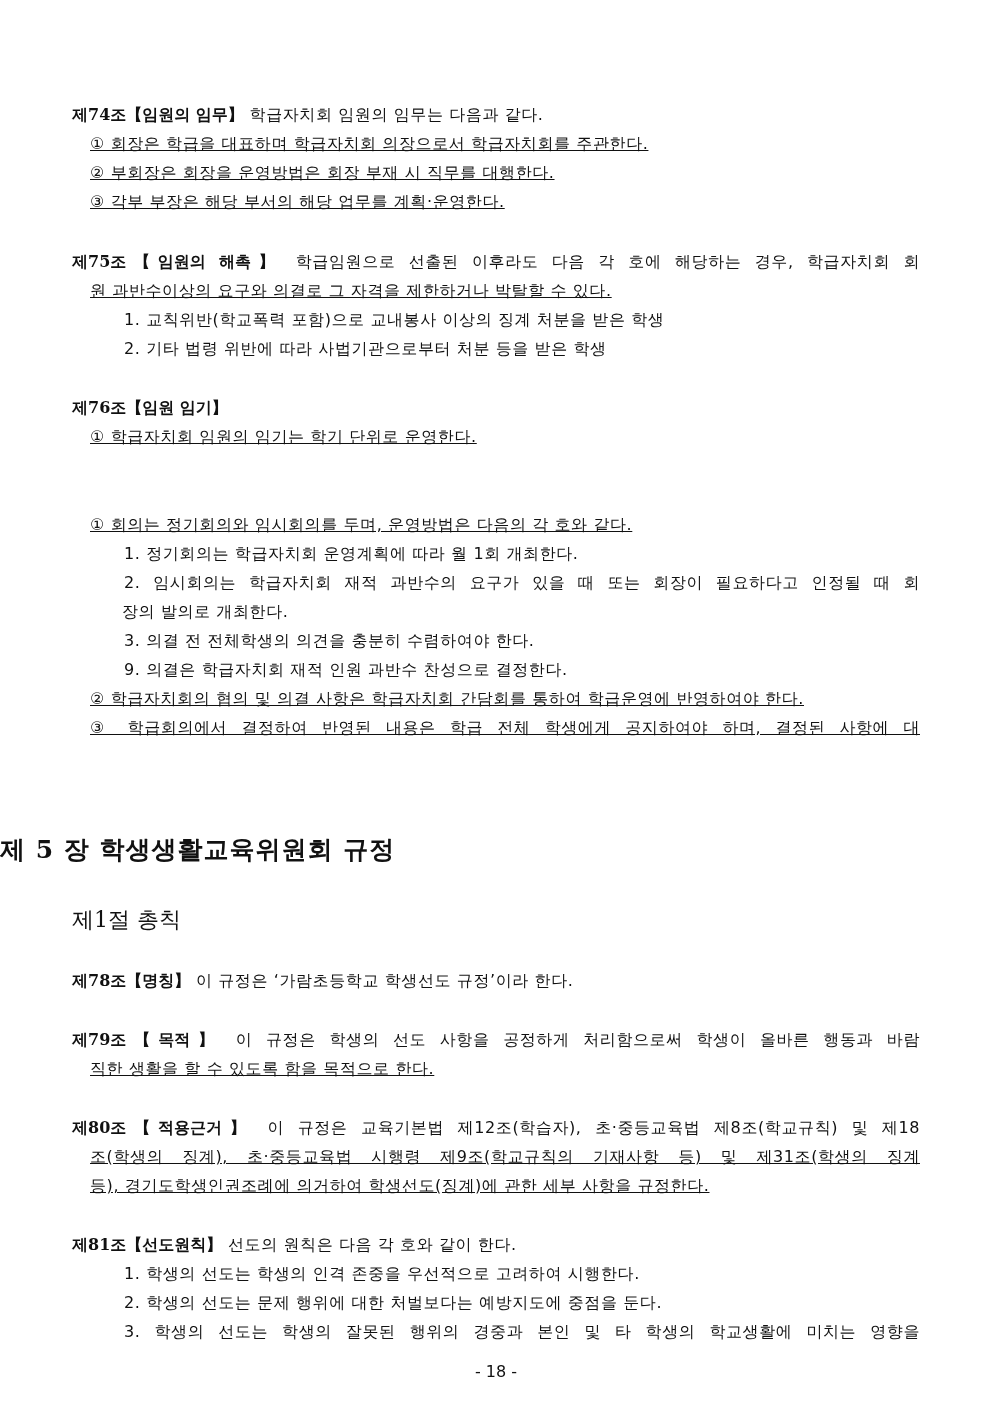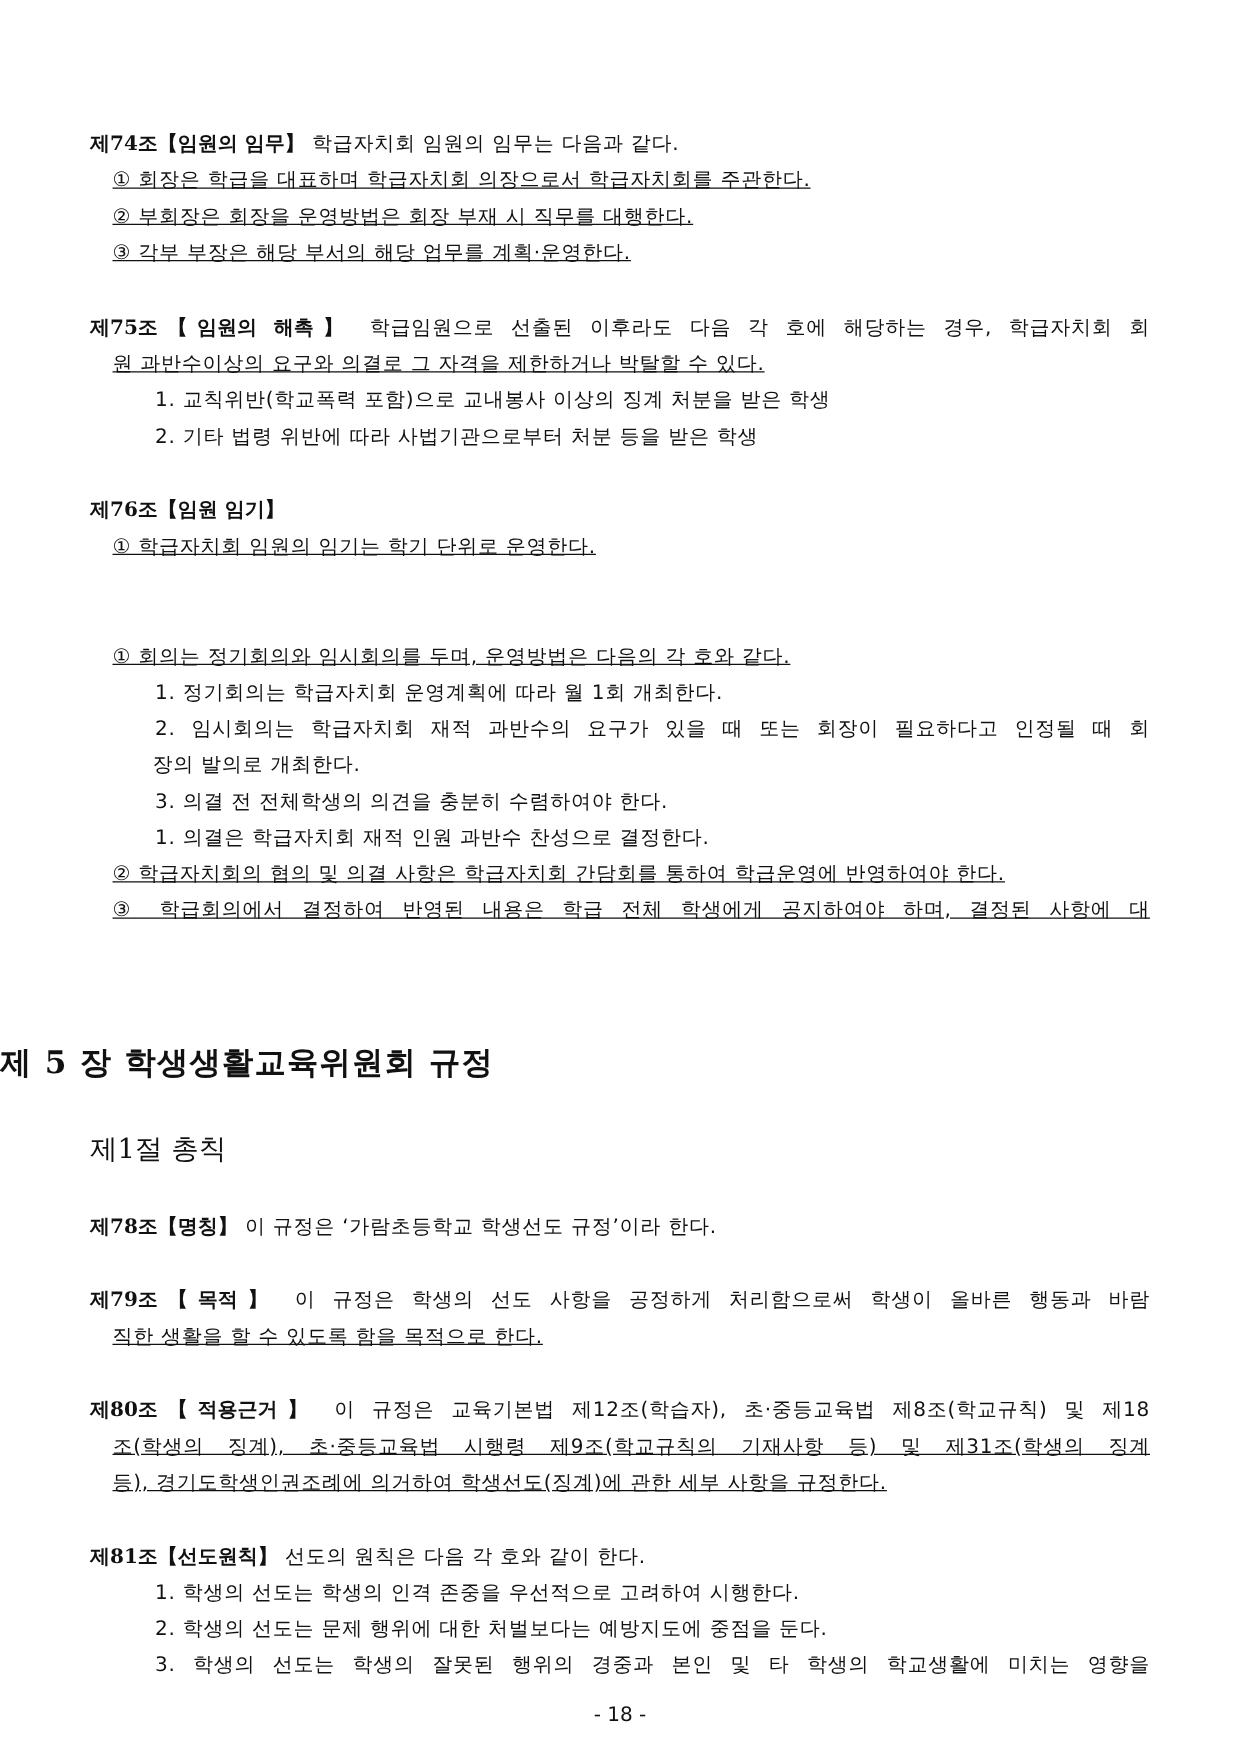--- a/index.html
+++ b/index.html
@@ -56,21 +56,21 @@
   <div class="line" style="top:385px">
     <span class="art-head">제76조【임원 임기】</span>
   </div>
   <div class="line ind1" style="top:414px">① 학급자치회 임원의 임기는 학기 단위로 운영한다.</div>
 
   <div class="line ind1" style="top:502px">① 회의는 정기회의와 임시회의를 두며, 운영방법은 다음의 각 호와 같다.</div>
   <div class="line ind2" style="top:531px">1. 정기회의는 학급자치회 운영계획에 따라 월 1회 개최한다.</div>
   <div class="line ind2 justify" style="top:560px">2. 임시회의는 학급자치회 재적 과반수의 요구가 있을 때 또는 회장이 필요하다고 인정될 때 회</div>
   <div class="line ind3" style="top:589px">장의 발의로 개최한다.</div>
   <div class="line ind2" style="top:618px">3. 의결 전 전체학생의 의견을 충분히 수렴하여야 한다.</div>
-  <div class="line ind2" style="top:647px">1. 의결은 학급자치회 재적 인원 과반수 찬성으로 결정한다.</div>
+  <div class="line ind2" style="top:647px">9. 의결은 학급자치회 재적 인원 과반수 찬성으로 결정한다.</div>
   <div class="line ind1" style="top:676px">② 학급자치회의 협의 및 의결 사항은 학급자치회 간담회를 통하여 학급운영에 반영하여야 한다.</div>
   <div class="line ind1 justify" style="top:705px">③ 학급회의에서 결정하여 반영된 내용은 학급 전체 학생에게 공지하여야 하며, 결정된 사항에 대</div>
 
   <div class="chapter" style="top:822px">제 5 장 학생생활교육위원회 규정</div>
 
   <div class="section" style="top:894px">제1절 총칙</div>
 
   <div class="line" style="top:958px">
     <span class="art-head">제78조【명칭】</span><span> 이 규정은 ‘가람초등학교 학생선도 규정’이라 한다.</span>
   </div>

